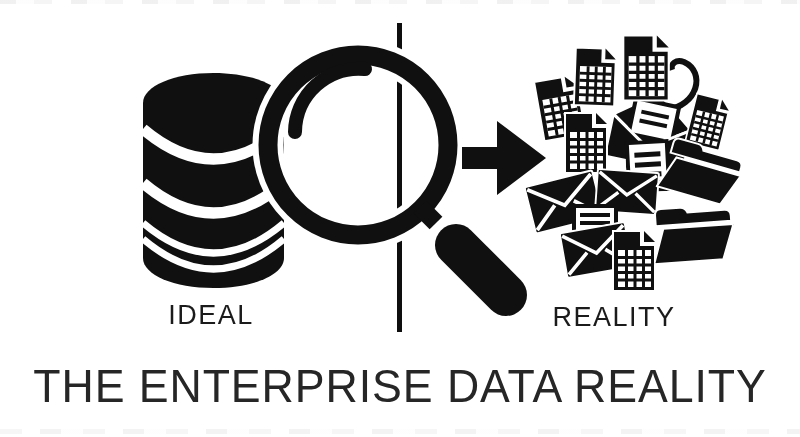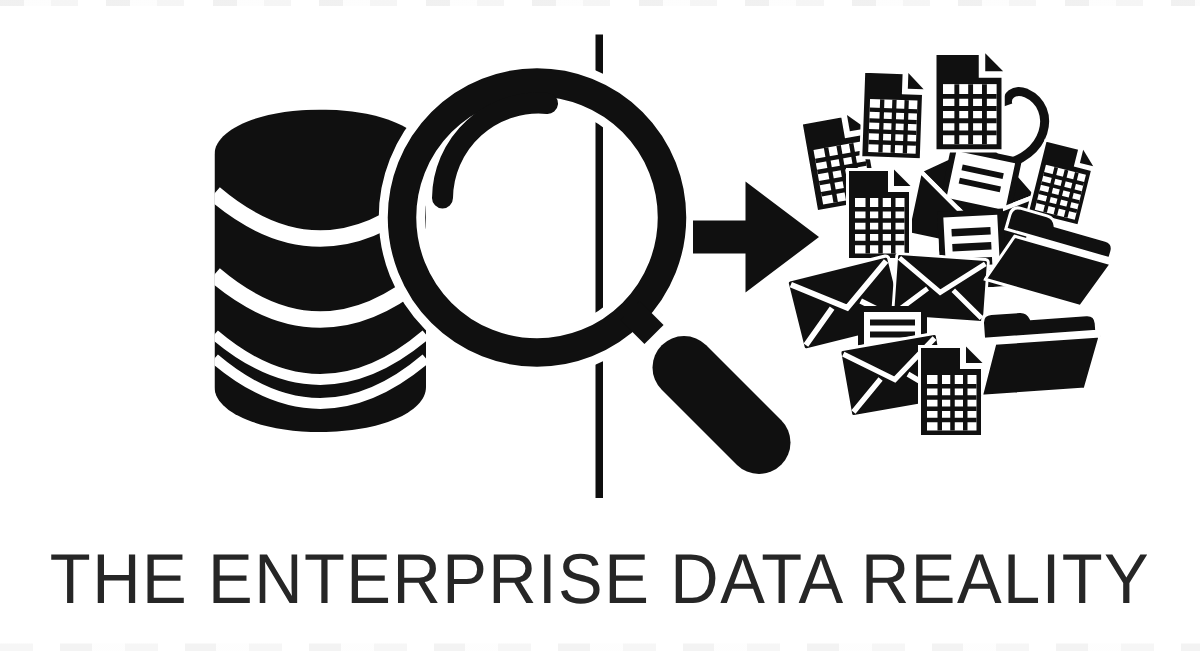--- a/index.html
+++ b/index.html
@@ -203,16 +203,18 @@
     </span>
 
     <span class="ic" style="left:132px;top:172px;width:82px;height:64px;transform:rotate(-4deg);">
       <svg viewBox="0 0 78 60">
         <path d="M4,22 L4,12 Q4,6 10,6 L28,6 Q33,6 35,11 L70,11 Q76,11 76,17 L76,22 Z" fill="#101010" stroke="#ffffff" stroke-width="2"></path>
         <path d="M0,58 L11,25 L78,25 L66,58 Z" fill="#101010" stroke="#ffffff" stroke-width="2"></path>
       </svg>
     </span>
   </div>
 
+  <div class="side-label label-ideal">IDEAL</div>
+  <div class="side-label label-reality">REALITY</div>
 
   <div class="main-title">THE ENTERPRISE DATA REALITY</div>
 
 </div>
 
 </body></html>

